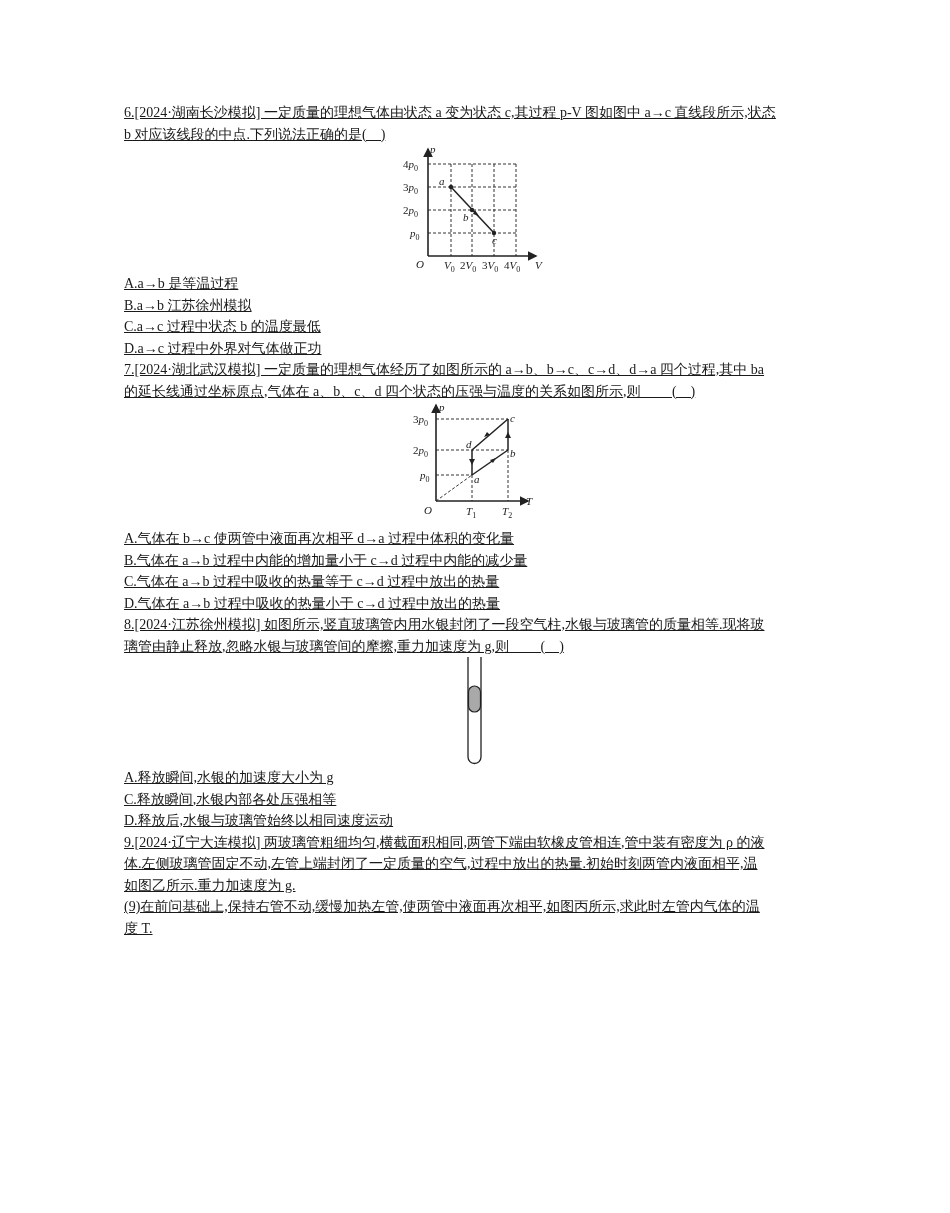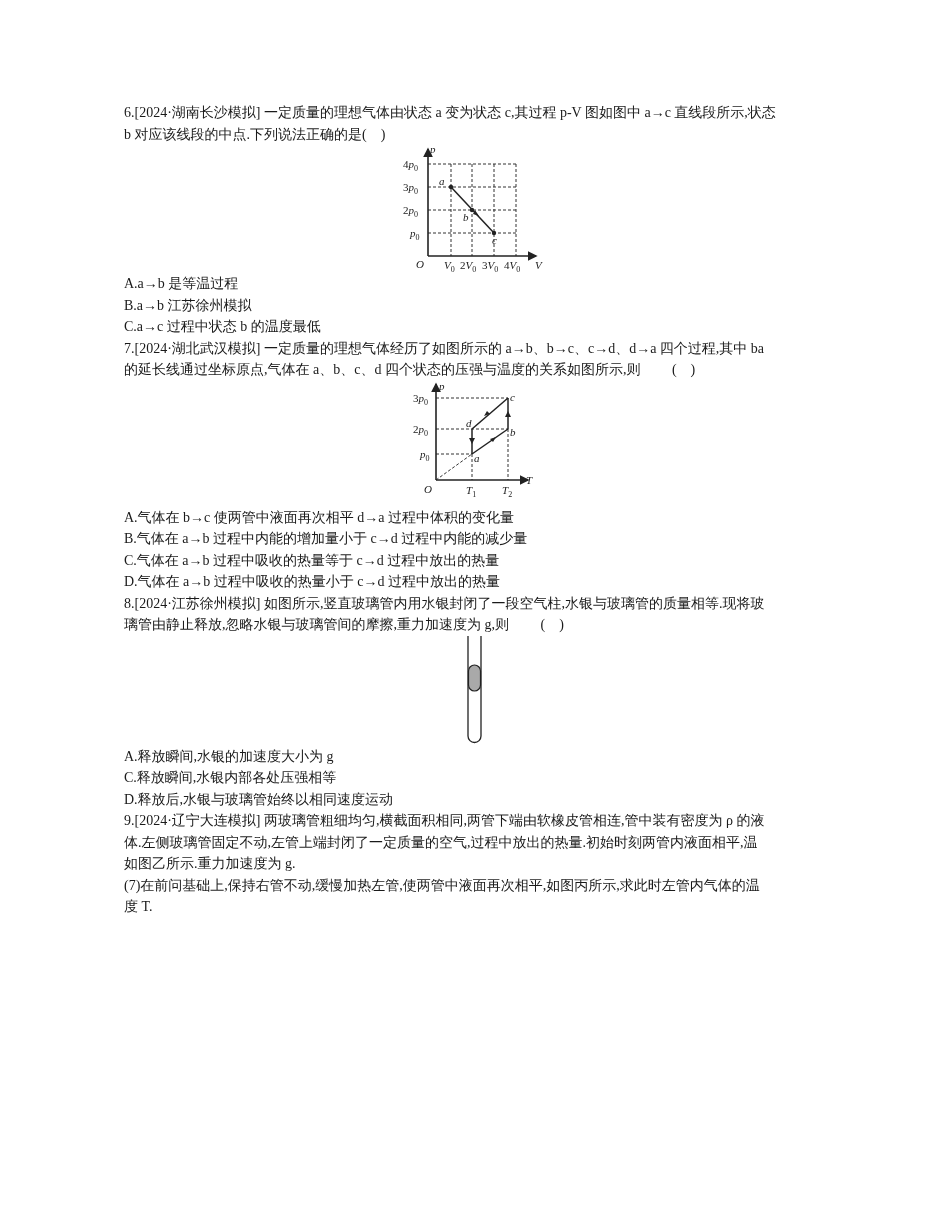--- a/index.html
+++ b/index.html
@@ -1,18 +1,18 @@
 <!DOCTYPE html>
 <html><head>
 <meta charset="utf-8">
 <style>
   html, body { margin: 0; padding: 0; background: #ffffff; }
   body { width: 950px; height: 1213px; position: relative; overflow: hidden;
          font-family: "Liberation Serif", "DejaVu Serif", serif; color: #1a1a1a; }
-  .page { position: absolute; left: 124px; top: 102px; width: 710px; }
+  .page { position: absolute; left: 124px; top: 102px; width: 710px; text-decoration: underline; }
   .line { font-size: 14px; line-height: 21.5px; white-space: nowrap; letter-spacing: 0; }
   .fig { position: relative; }
   svg text { font-family: "Liberation Serif", "DejaVu Serif", serif; }
   .opts .line { height: 21.5px; }
 </style>
 </head>
 <body>
 
 <div class="page">
 
@@ -61,20 +61,21 @@
           <text x="336" y="124"><tspan>2</tspan><tspan font-style="italic">V</tspan><tspan font-size="8" dy="3">0</tspan></text>
           <text x="358" y="124"><tspan>3</tspan><tspan font-style="italic">V</tspan><tspan font-size="8" dy="3">0</tspan></text>
           <text x="380" y="124"><tspan>4</tspan><tspan font-style="italic">V</tspan><tspan font-size="8" dy="3">0</tspan></text>
         </g>
       </svg>
     </div>
     <div class="opts">
       <div class="line">A.a→b 是等温过程</div>
       <div class="line">B.a→b 江苏徐州模拟</div>
       <div class="line">C.a→c 过程中状态 b 的温度最低</div>
+      <div class="line">D.a→c 过程中外界对气体做正功</div>
     </div>
   </div>
 
   <div>
     <div class="line">7.[2024·湖北武汉模拟] 一定质量的理想气体经历了如图所示的 a→b、b→c、c→d、d→a 四个过程,其中 ba</div>
     <div class="line">的延长线通过坐标原点,气体在 a、b、c、d 四个状态的压强与温度的关系如图所示,则　　 (　)</div>
     <div class="fig" style="height:126px;">
       <svg width="710" height="126" viewBox="0 0 710 126">
         <defs>
           <marker id="arr2" markerWidth="6" markerHeight="6" refX="5" refY="3" orient="auto">
@@ -140,17 +141,17 @@
       <div class="line">A.释放瞬间,水银的加速度大小为 g</div>
       <div class="line">C.释放瞬间,水银内部各处压强相等</div>
       <div class="line">D.释放后,水银与玻璃管始终以相同速度运动</div>
     </div>
   </div>
 
   <div>
     <div class="line">9.[2024·辽宁大连模拟] 两玻璃管粗细均匀,横截面积相同,两管下端由软橡皮管相连,管中装有密度为 ρ 的液</div>
     <div class="line">体.左侧玻璃管固定不动,左管上端封闭了一定质量的空气,过程中放出的热量.初始时刻两管内液面相平,温</div>
     <div class="line">如图乙所示.重力加速度为 g.</div>
-    <div class="line">(7)在前问基础上,保持右管不动,缓慢加热左管,使两管中液面再次相平,如图丙所示,求此时左管内气体的温</div>
+    <div class="line">(9)在前问基础上,保持右管不动,缓慢加热左管,使两管中液面再次相平,如图丙所示,求此时左管内气体的温</div>
     <div class="line">度 T.</div>
   </div>
 
 </div>
 
 </body></html>

